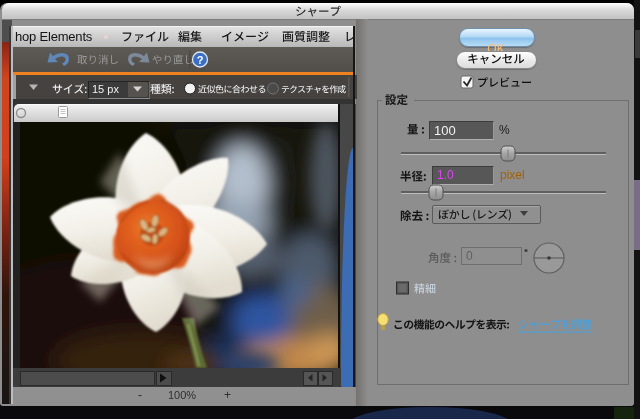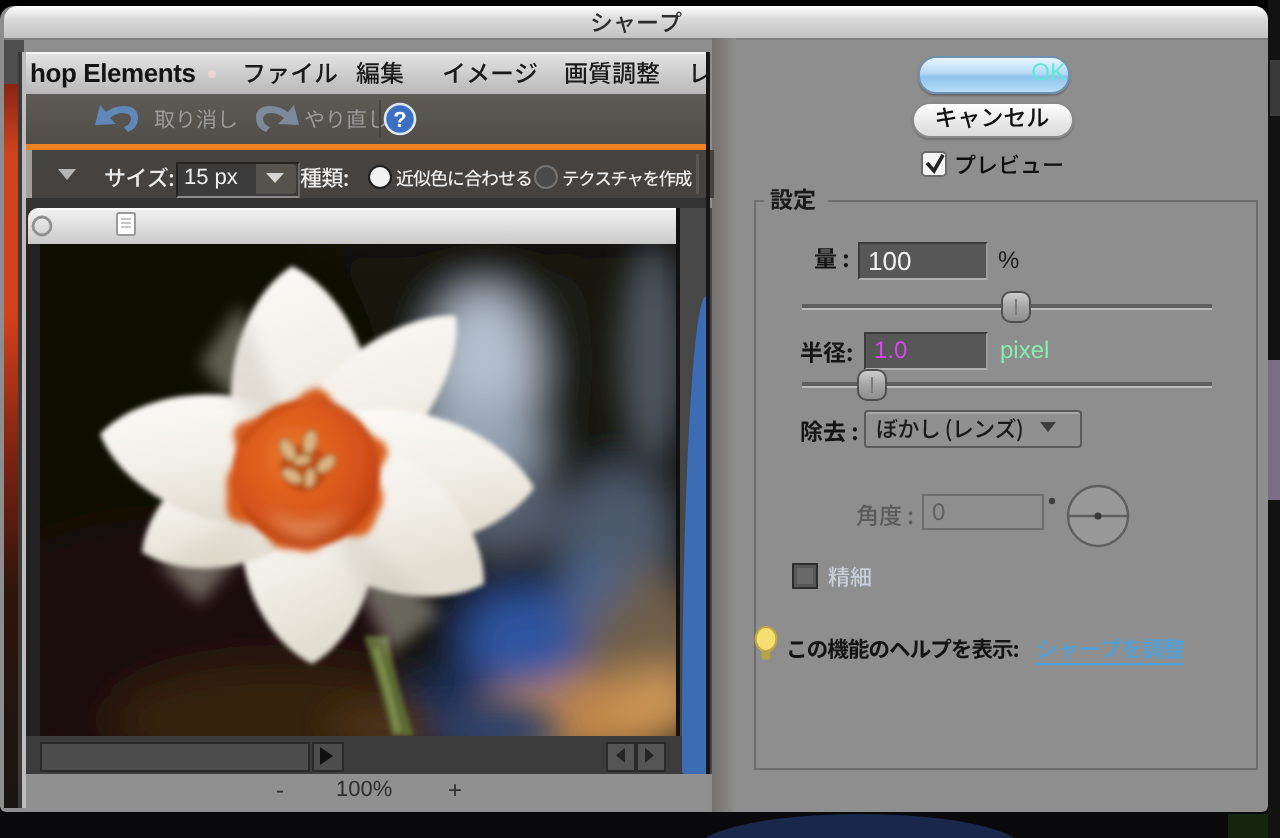--- a/index.html
+++ b/index.html
@@ -5,52 +5,52 @@
 .a{position:absolute}
 </style></head><body>
 <div id="c">
 
 <div class="a" style="left:0px;top:3px;width:634px;height:403px;background:#8e8e8e;border-radius:7px 7px 3px 3px"></div>
 <div class="a" style="left:2px;top:3px;width:632px;height:16px;background:linear-gradient(#fdfdfd,#d8d8d8 45%,#c3c3c3);border-radius:7px 7px 0 0;border-bottom:1px solid #7d7d7d"></div>
 
 <div class="a" style="left:356px;top:19px;width:12px;height:387px;background:linear-gradient(90deg,#74716e,#8e8e8e)"></div>
 
 <div class="a" style="left:459px;top:28px;width:74px;height:17px;border-radius:9px;background:linear-gradient(#eaf6ff,#b4d9f5 45%,#8fc3ec 55%,#b7ddf7);border:1px solid #6f8fae;box-shadow:0 1px 1px rgba(0,0,0,.25)"></div>
-<div class="a" style="left:459px;top:29px;width:74px;text-align:right;font-size:12px;color:#5eead4">OK</div>
+<div class="a" style="left:459px;top:42px;width:74px;text-align:center;font-size:12px;color:#fdba74">OK</div>
 
 <div class="a" style="left:456px;top:51px;width:79px;height:16px;border-radius:9px;background:linear-gradient(#ffffff,#e8e8e8 60%,#dcdcdc);border:1px solid #8a8a8a;box-shadow:0 1px 1px rgba(0,0,0,.2)"></div>
 
 <div class="a" style="left:377px;top:100px;width:250px;height:283px;border:1px solid #6e6e6e"></div>
 <div class="a" style="left:382px;top:96px;width:32px;height:10px;background:#8e8e8e"></div>
 
 <div class="a" style="left:429px;top:121px;width:63px;height:17px;background:#575757;border-top:1px solid #3c3c3c;border-left:1px solid #3c3c3c;border-bottom:1px solid #b0b0b0;border-right:1px solid #9a9a9a"></div>
 <div class="a" style="left:434px;top:123px;font-size:13px;color:#f2f2f2">100</div>
 <div class="a" style="left:499px;top:123px;font-size:12px;color:#1a1a1a">%</div>
 
 <div class="a" style="left:401px;top:152px;width:205px;height:2px;background:#5f5f5f;border-bottom:1px solid #bdbdbd"></div>
 
 <div class="a" style="left:432px;top:166px;width:60px;height:17px;background:#575757;border-top:1px solid #3c3c3c;border-left:1px solid #3c3c3c;border-bottom:1px solid #b0b0b0;border-right:1px solid #9a9a9a"></div>
 <div class="a" style="left:437px;top:168px;font-size:12px;color:#d946ef">1.0</div>
-<div class="a" style="left:500px;top:168px;font-size:12px;color:#86efac">pixel</div>
+<div class="a" style="left:500px;top:168px;font-size:12px;color:#a16207">pixel</div>
 
 <div class="a" style="left:401px;top:191px;width:205px;height:2px;background:#5f5f5f;border-bottom:1px solid #bdbdbd"></div>
 
 <div class="a" style="left:432px;top:205px;width:107px;height:17px;background:#909090;border:1px solid #5a5a5a;border-radius:2px;box-shadow:inset 0 1px 0 #a8a8a8"></div>
 <div class="a" style="left:520px;top:211px;width:0;height:0;border-left:4.5px solid transparent;border-right:4.5px solid transparent;border-top:5.5px solid #3d3d3d"></div>
 
 <div class="a" style="left:461px;top:247px;width:59px;height:16px;background:#8f8f8f;border:1px solid #6e6e6e"></div>
 <div class="a" style="left:466px;top:249px;font-size:12px;color:#606060">0</div>
 
 <div class="a" style="left:2px;top:20px;width:10px;height:25px;background:#4e4e4e"></div>
 <div class="a" style="left:2px;top:42px;width:8px;height:362px;background:linear-gradient(#8a2414,#cf4520 10%,#d2401c 32%,#7a2212 52%,#2e150c 70%,#181514)"></div>
 <div class="a" style="left:9px;top:26px;width:2px;height:378px;background:#3a3a3a"></div>
 <div class="a" style="left:11px;top:26px;width:4px;height:378px;background:#bdbdbd"></div>
 
 <div class="a" style="left:13px;top:26px;width:341px;height:20px;background:linear-gradient(#e2e2e2,#b8b8b8);border-top:1px solid #f5f5f5;border-bottom:1px solid #5c5c5c"></div>
-<div class="a" style="left:15px;top:29px;font-size:13px;font-weight:bold;color:#141414;letter-spacing:-0.2px">hop Elements</div>
+<div class="a" style="left:15px;top:29px;font-size:13px;font-weight:normal;color:#141414;letter-spacing:-0.2px">hop Elements</div>
 
 <div class="a" style="left:13px;top:47px;width:341px;height:25px;background:linear-gradient(#5e5a55,#514d49)"></div>
 
 <div class="a" style="left:13px;top:72px;width:341px;height:3px;background:#ef8121"></div>
 
 <div class="a" style="left:13px;top:75px;width:341px;height:24px;background:#454240;border-left:3px solid #a0a0a0"></div>
 
 <div class="a" style="left:88px;top:81px;width:60px;height:16px;background:#3b3b3b;border-top:1px solid #242424;border-left:1px solid #242424;border-bottom:1px solid #8a8a8a;border-right:1px solid #6a6a6a"></div>
 <div class="a" style="left:128px;top:82px;width:20px;height:15px;background:#56524e;border-radius:0 2px 2px 0"></div>
 <div class="a" style="left:92px;top:83px;font-size:11px;color:#f0f0f0">15 px</div>

